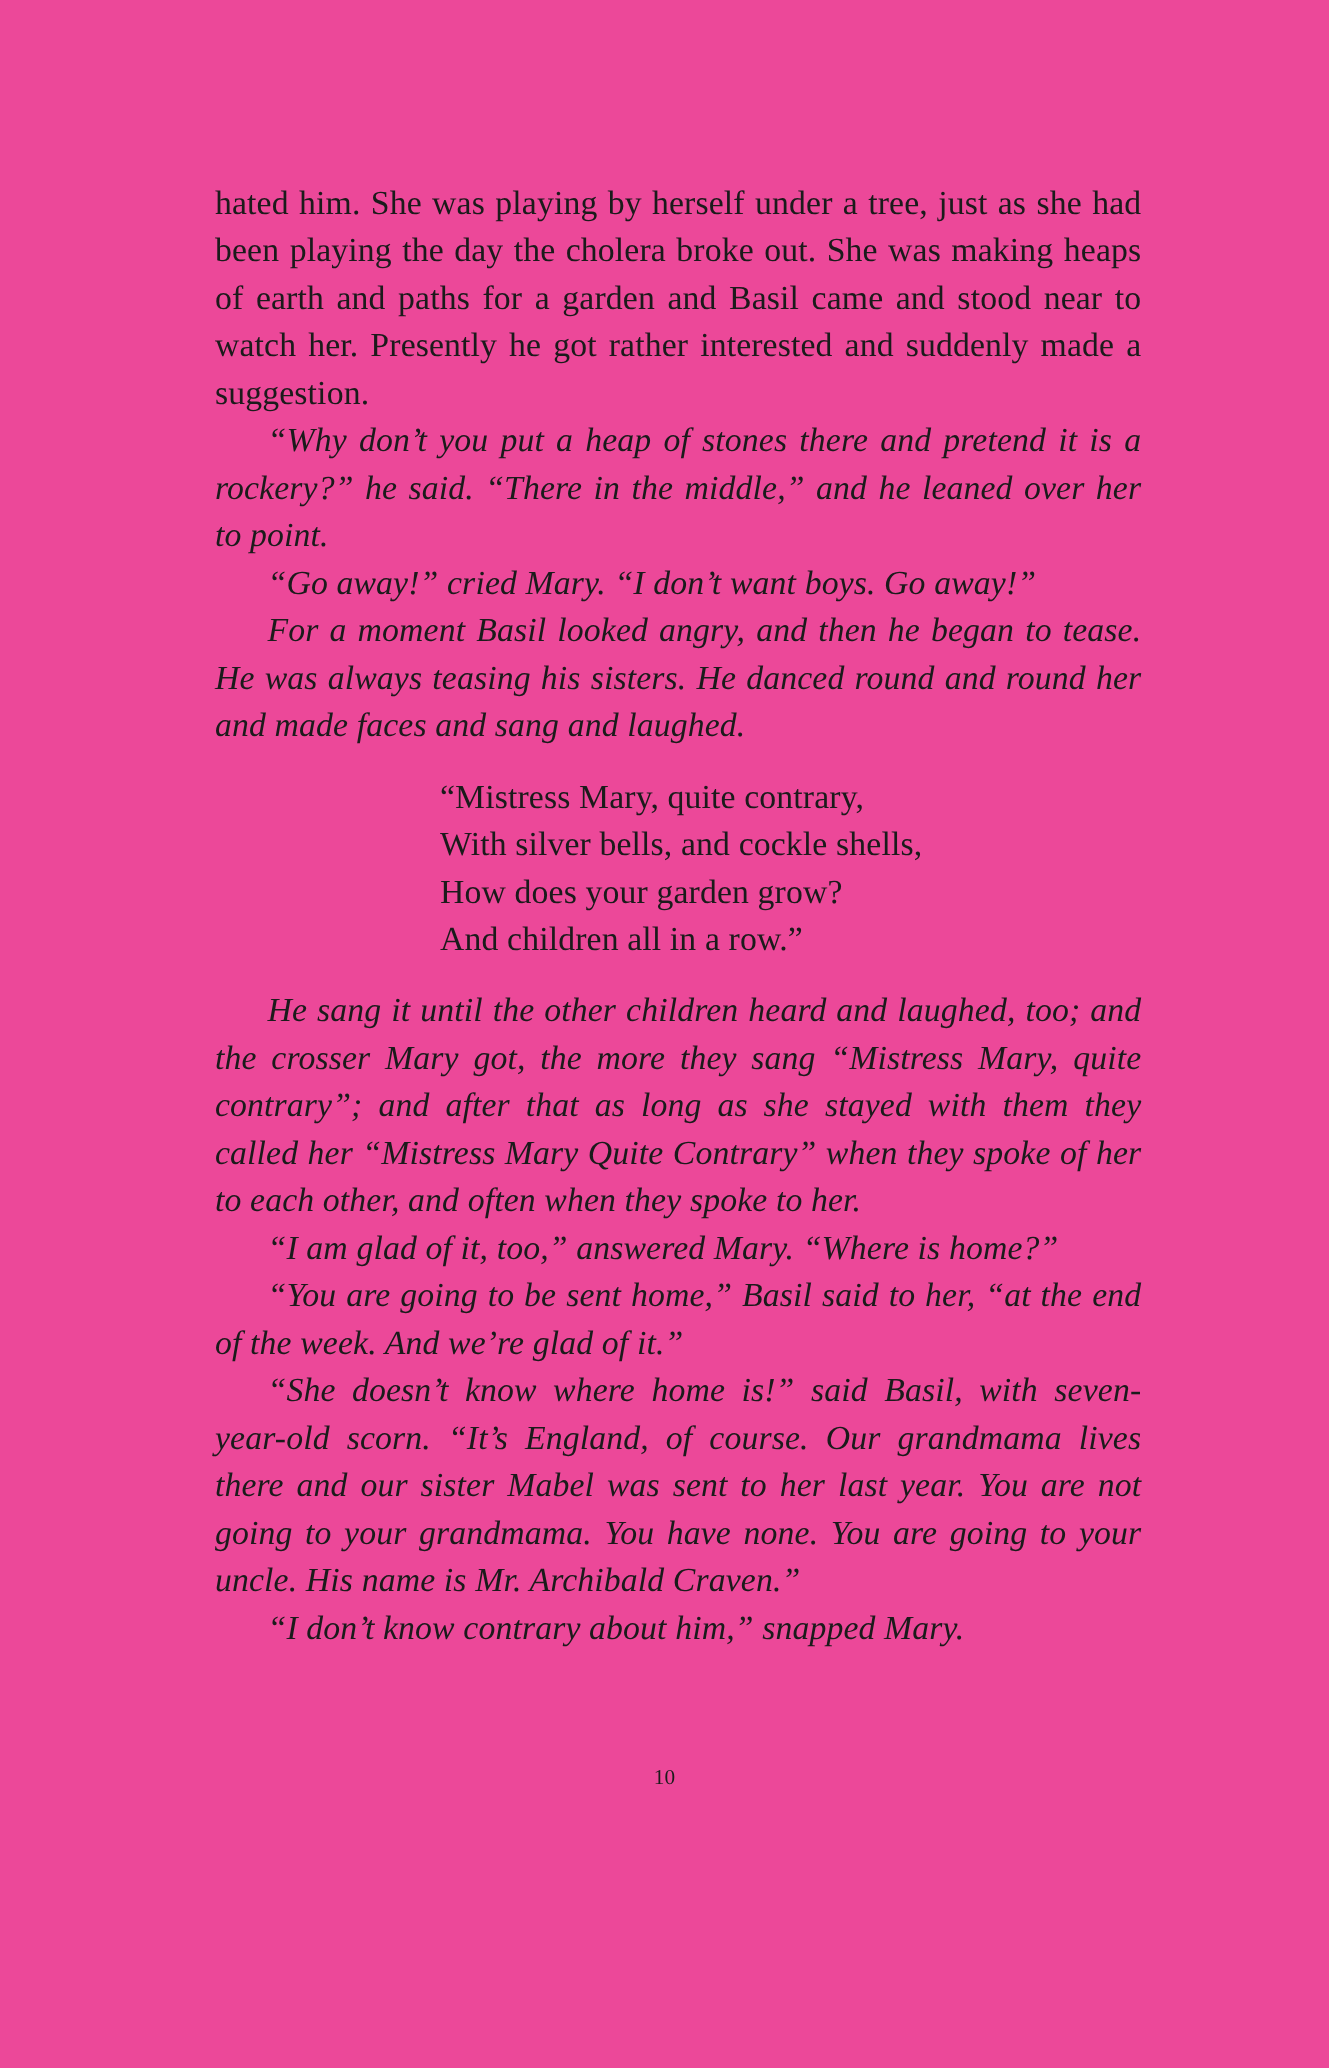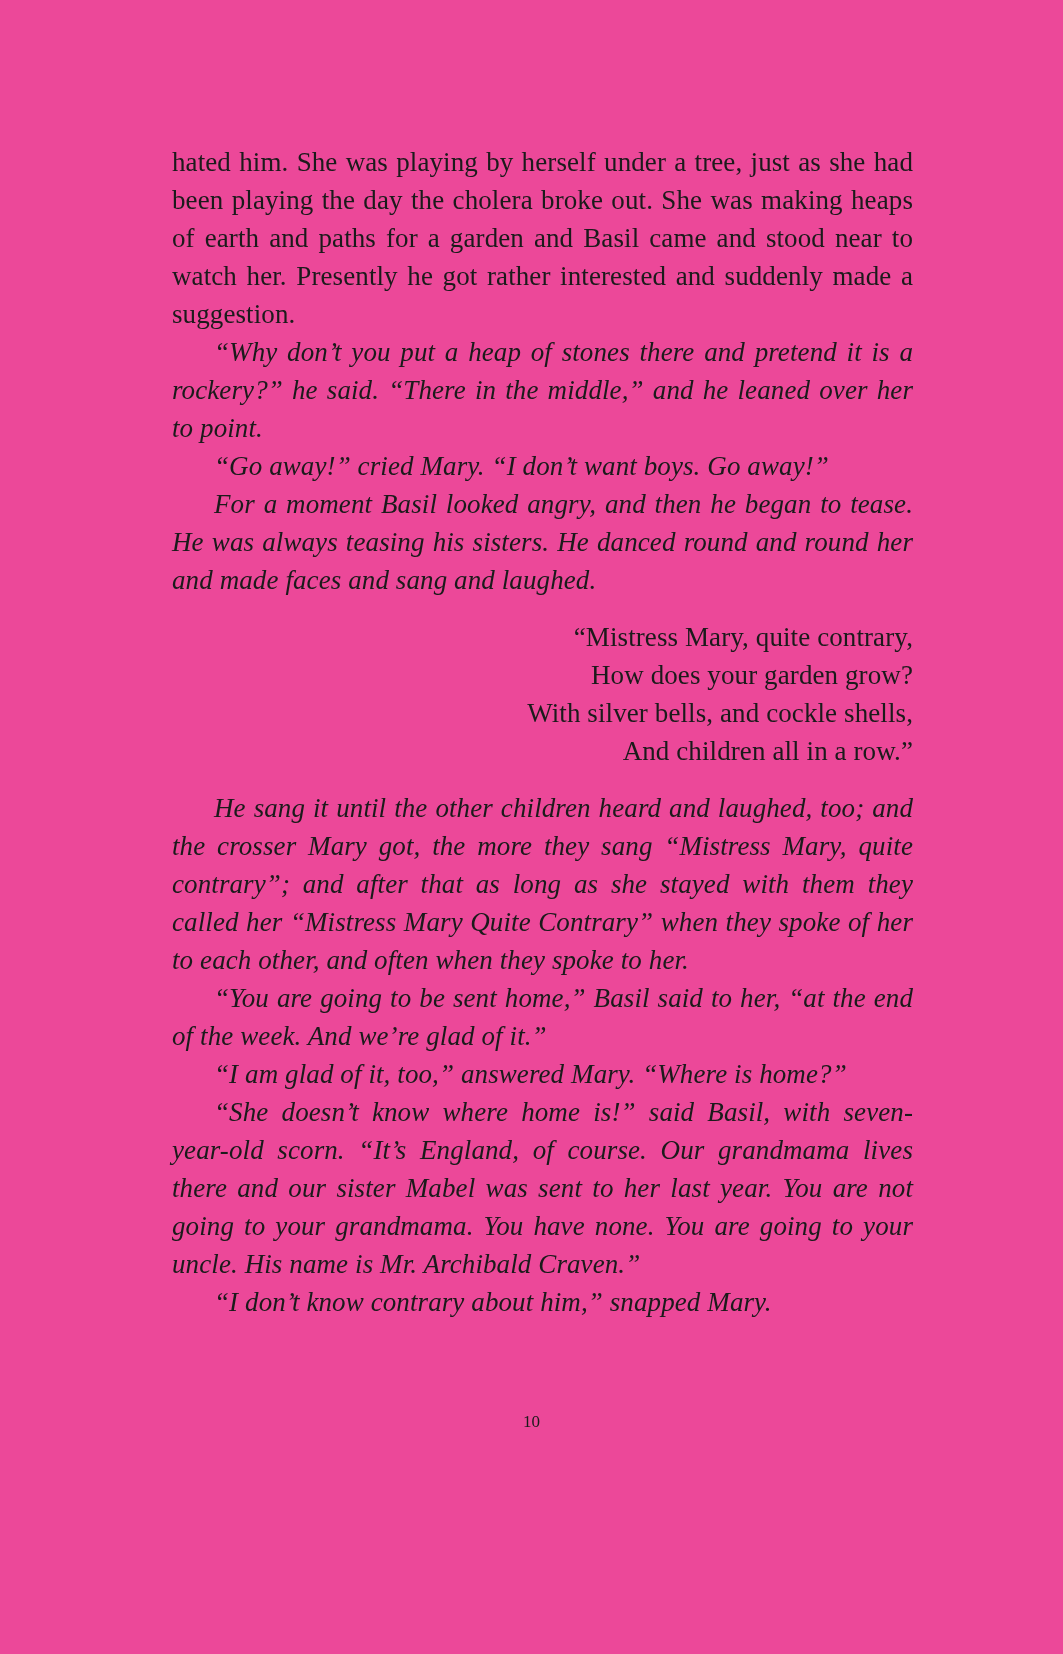--- a/index.html
+++ b/index.html
@@ -35,21 +35,21 @@
   .text-block p {
     margin: 0;
     padding: 0;
   }
   .text-block p.indent {
     text-indent: 42px;
     font-style: italic;
   }
   .verse-block {
     margin: 19px 0 19px 180px;
-    text-align: right;
+    text-align: left;
   }
   .verse-block .verse-line {
     line-height: 38px;
   }
   .page-number {
     position: absolute;
     left: 0;
     right: 0;
     top: 1412px;
     text-align: center;
@@ -66,30 +66,30 @@
     <p>hated him. She was playing by herself under a tree, just as she had been playing the day the cholera broke out. She was making heaps of earth and paths for a garden and Basil came and stood near to watch her. Presently he got rather interested and suddenly made a suggestion.</p>
 
     <p class="indent">“Why don’t you put a heap of stones there and pretend it is a rockery?” he said. “There in the middle,” and he leaned over her to point.</p>
 
     <p class="indent">“Go away!” cried Mary. “I don’t want boys. Go away!”</p>
 
     <p class="indent">For a moment Basil looked angry, and then he began to tease. He was always teasing his sisters. He danced round and round her and made faces and sang and laughed.</p>
 
     <div class="verse-block">
       <div class="verse-line">“Mistress Mary, quite contrary,</div>
+      <div class="verse-line">With silver bells, and cockle shells,</div>
       <div class="verse-line">How does your garden grow?</div>
-      <div class="verse-line">With silver bells, and cockle shells,</div>
       <div class="verse-line">And children all in a row.”</div>
     </div>
 
     <p class="indent">He sang it until the other children heard and laughed, too; and the crosser Mary got, the more they sang “Mistress Mary, quite contrary”; and after that as long as she stayed with them they called her “Mistress Mary Quite Contrary” when they spoke of her to each other, and often when they spoke to her.</p>
 
+    <p class="indent">“I am glad of it, too,” answered Mary. “Where is home?”</p>
+
     <p class="indent">“You are going to be sent home,” Basil said to her, “at the end of the week. And we’re glad of it.”</p>
-
-    <p class="indent">“I am glad of it, too,” answered Mary. “Where is home?”</p>
 
     <p class="indent">“She doesn’t know where home is!” said Basil, with seven-year-old scorn. “It’s England, of course. Our grandmama lives there and our sister Mabel was sent to her last year. You are not going to your grandmama. You have none. You are going to your uncle. His name is Mr. Archibald Craven.”</p>
 
     <p class="indent">“I don’t know contrary about him,” snapped Mary.</p>
 
   </div>
 
   <div class="page-number">10</div>
 </div>
 

